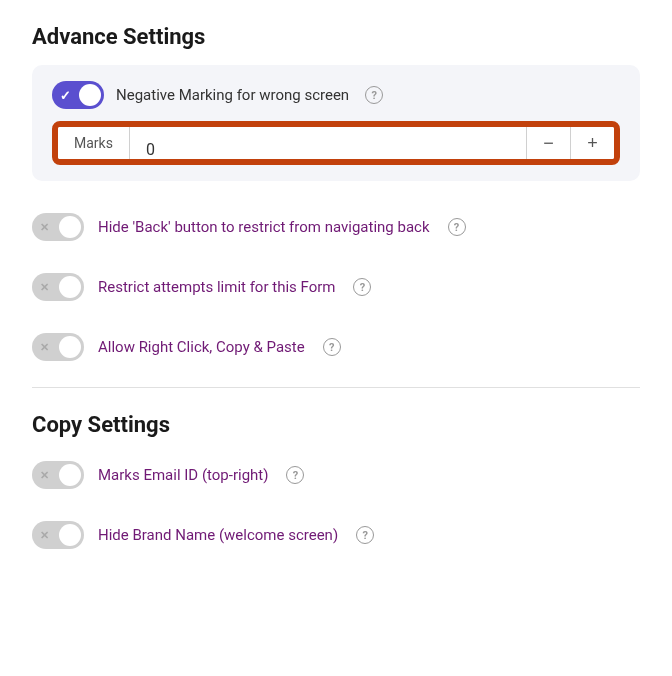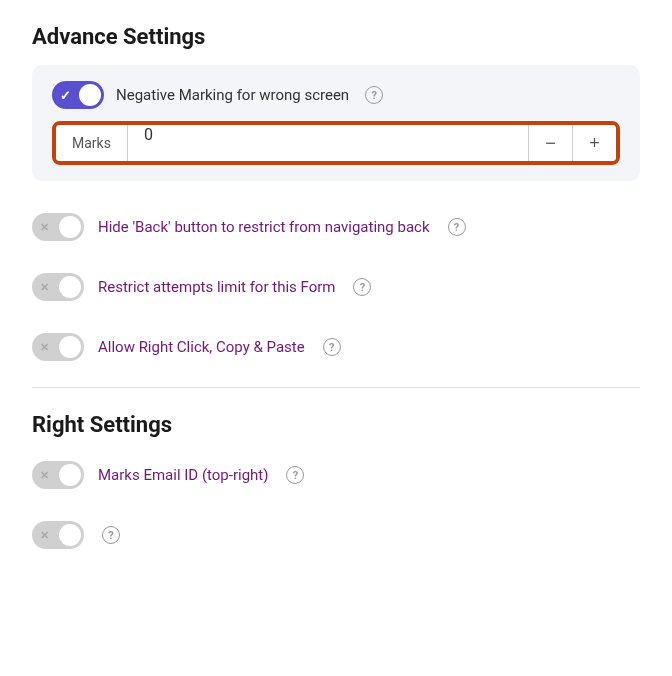--- a/index.html
+++ b/index.html
@@ -113,22 +113,22 @@
       font-size: 11px;
       font-weight: bold;
       cursor: pointer;
       margin-left: 4px;
       vertical-align: middle;
     }
 
     
     .marks-row {
       display: flex;
-      align-items: flex-start;
-      border: 4px solid #c2410c;
+      align-items: flex-end;
+      border: 6px solid #c2410c;
       border-radius: 8px;
       background: white;
       margin-top: 12px;
       overflow: hidden;
       height: 44px;
     }
 
     .marks-label {
       padding: 0 16px;
       font-size: 14px;
@@ -234,31 +234,32 @@
     <div class="toggle-off">
       <span class="x-mark">✕</span>
     </div>
     <span class="toggle-label-disabled">Allow Right Click, Copy &amp; Paste</span>
     <span class="help-icon">?</span>
   </div>
 </div>
 
 <div class="divider"></div>
 
-<h2 class="other-settings-title">Right Settings</h2>
+<h2 class="other-settings-title">Copy Settings</h2>
 
 <div>
 
   <div class="settings-item">
     <div class="toggle-off">
       <span class="x-mark">✕</span>
     </div>
     <span class="toggle-label-disabled">Marks Email ID (top-right)</span>
     <span class="help-icon">?</span>
   </div>
 
   <div class="settings-item">
     <div class="toggle-off">
       <span class="x-mark">✕</span>
     </div>
+    <span class="toggle-label-disabled">Hide Brand Name (welcome screen)</span>
     <span class="help-icon">?</span>
   </div>
 </div>
 
 </body></html>

